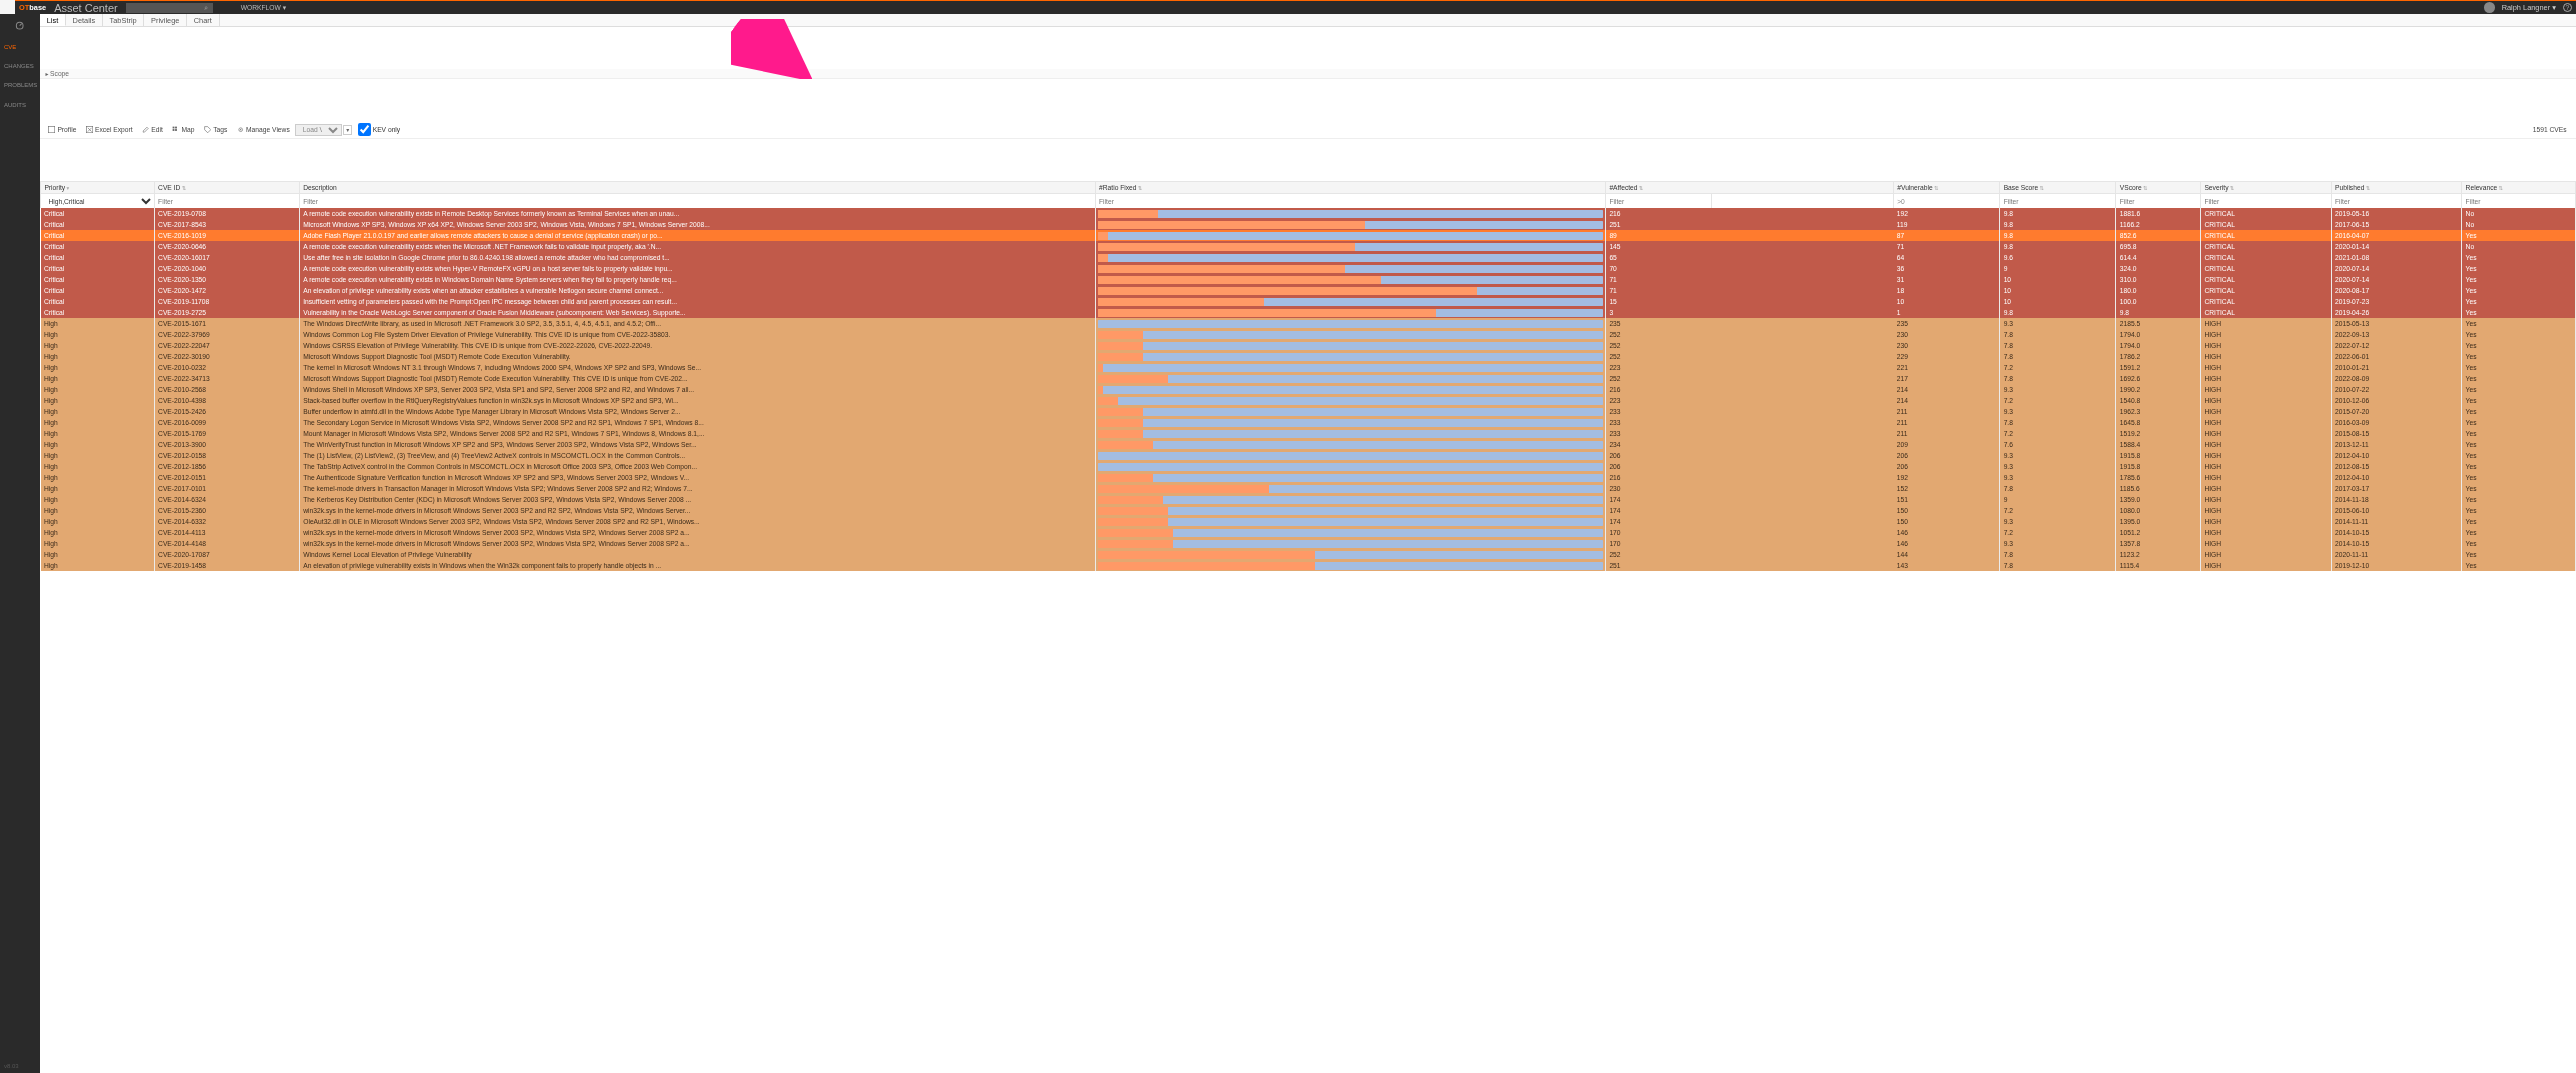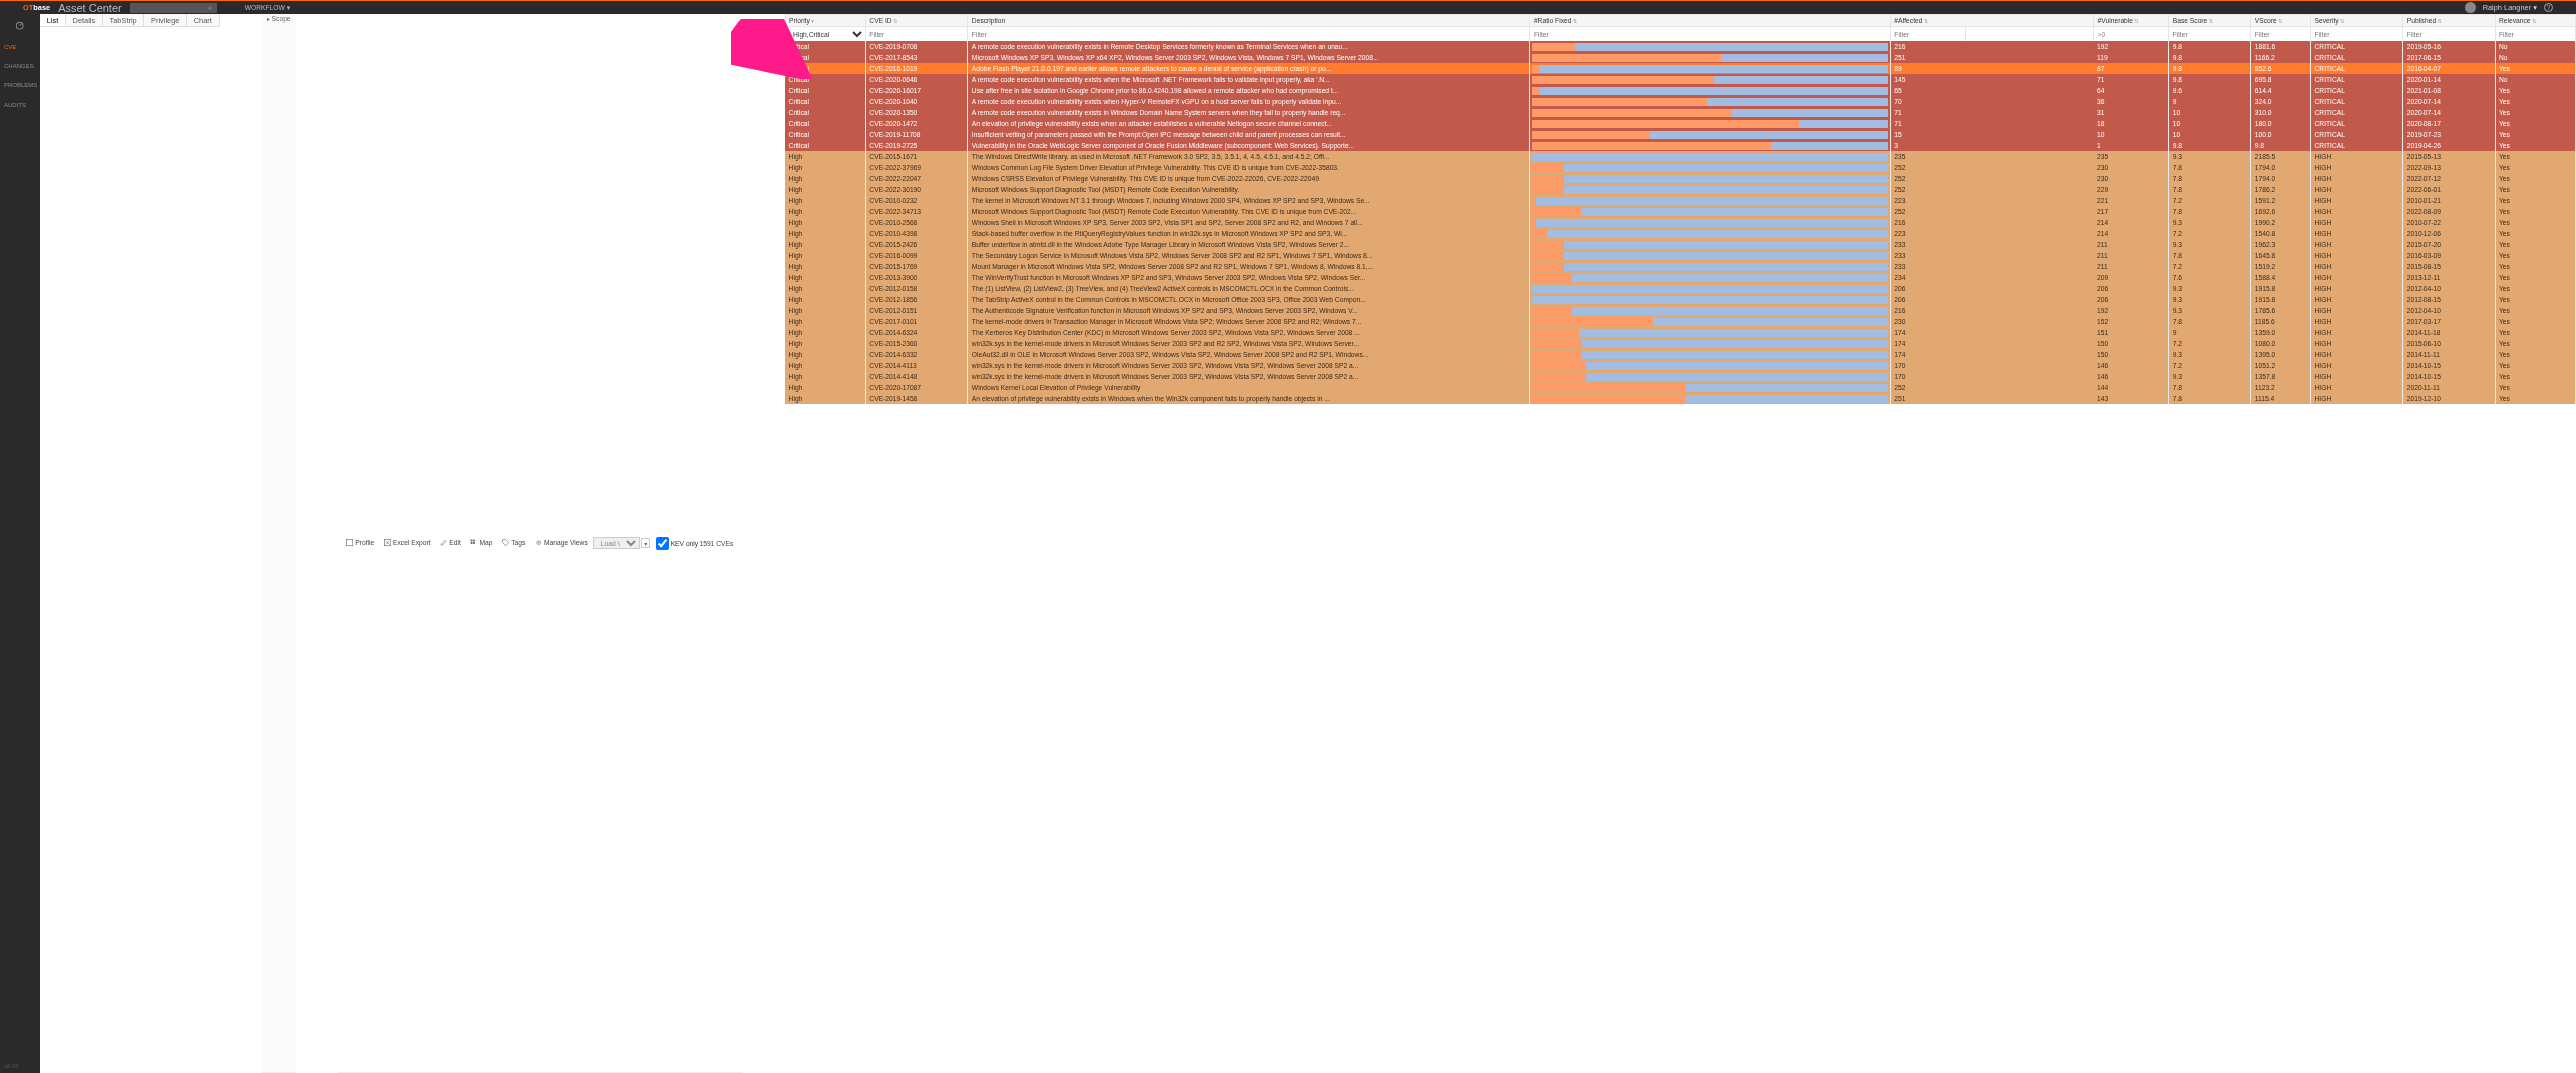--- a/index.html
+++ b/index.html
@@ -1,39 +1,39 @@
 <!DOCTYPE html>
 <html style="font-size:10.7px"><head>
 <meta charset="utf-8">
 <style>
 * { margin: 0; padding: 0; box-sizing: border-box; }
 body { font-family: Arial, Helvetica, sans-serif; font-size: 7.4px; background: #f5f5f5; color: #333; overflow: hidden; }
 
-.topbar { height: 14px; background: #2a2a2a; border-top: 1.3px solid #ff6600; display: flex; align-items: center; color: #ccc; padding: 0 23px; justify-content: space-between; }
+.topbar { height: 14px; background: #2a2a2a; border-top: 1.3px solid #ff6600; display: flex; align-items: center; color: #ccc; padding: 0 4px; justify-content: space-between; margin-left: 15px; }
 .topbar-left { display: flex; align-items: center; gap: 8px; }
 .logo { font-weight: bold; }
 .logo .ot { color: #ff6600; }
 .logo .base { color: #fff; }
 .asset-center { color: #bbb; font-size: 11px; }
 .search-box { background: #555; border: none; height: 10px; width: 87px; color: #eee; padding: 0 2.7px; font-size: 7.4px; }
 .search-icon { color: #aaa; margin-left: -10.7px; }
 .workflow { color: #bbb; font-size: 6.7px; margin-left: 20px; }
 .topbar-right { display: flex; align-items: center; gap: 6.7px; }
 .avatar { width: 10.7px; height: 10.7px; border-radius: 50%; background: #888; display: inline-block; }
 .username { color: #ccc; font-size: 7.4px; }
 .help-icon { width: 9.4px; height: 9.4px; border: 0.7px solid #aaa; border-radius: 50%; display: inline-flex; align-items: center; justify-content: center; font-size: 6.7px; color: #aaa; }
 
 .main { display: flex; height: calc(100vh - 14px); }
 .sidebar { width: 40px; background: #2a2a2a; color: #888; font-size: 6.7px; }
 .sidebar-icon { height: 23px; display: flex; align-items: center; justify-content: center; }
 .sidebar-item { padding: 6.7px 4px; text-align: left; font-size: 6px; cursor: pointer; }
 .sidebar-item.active { color: #ff6600; }
 .sidebar-version { position: absolute; bottom: 4px; left: 4px; color: #555; font-size: 6px; }
 
-.content { flex: 1; display: flex; flex-direction: row; background: #fff; position: relative; gap: 42px; }
+.content { flex: 1; display: flex; flex-direction: column; background: #fff; position: relative; gap: 42px; }
 .tabs { display: flex; border-bottom: 0.7px solid #ddd; background: #f9f9f9; height: 12.7px; }
 .tab { padding: 2px 6.7px; font-size: 7.4px; border-right: 0.7px solid #ddd; cursor: pointer; color: #555; }
 .tab.active { background: #fff; color: #000; border-bottom: 0.7px solid #fff; margin-bottom: -0.7px; }
 
 .scope { padding: 1.3px 5.4px; font-size: 6.7px; color: #666; border-bottom: 0.7px solid #eee; background: #fafafa; }
 .scope::before { content: "▸ "; font-size: 6px; }
 
 .toolbar { display: flex; align-items: center; gap: 1.3px; padding: 2px 4px; border-bottom: 0.7px solid #eee; background: #fff; }
 .tool-btn { display: flex; align-items: center; gap: 2px; padding: 1.3px 4px; font-size: 6.7px; color: #444; cursor: pointer; border-radius: 1.3px; }
 .tool-icon { width: 7.4px; height: 7.4px; display: inline-block; }

